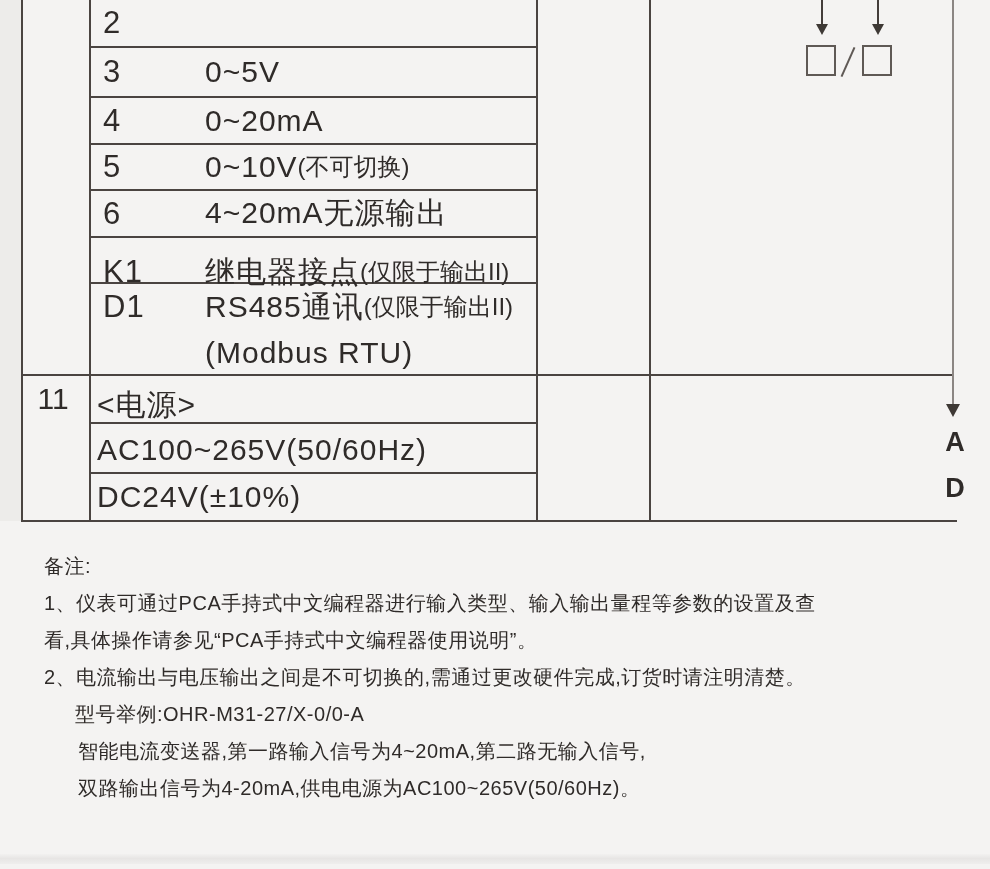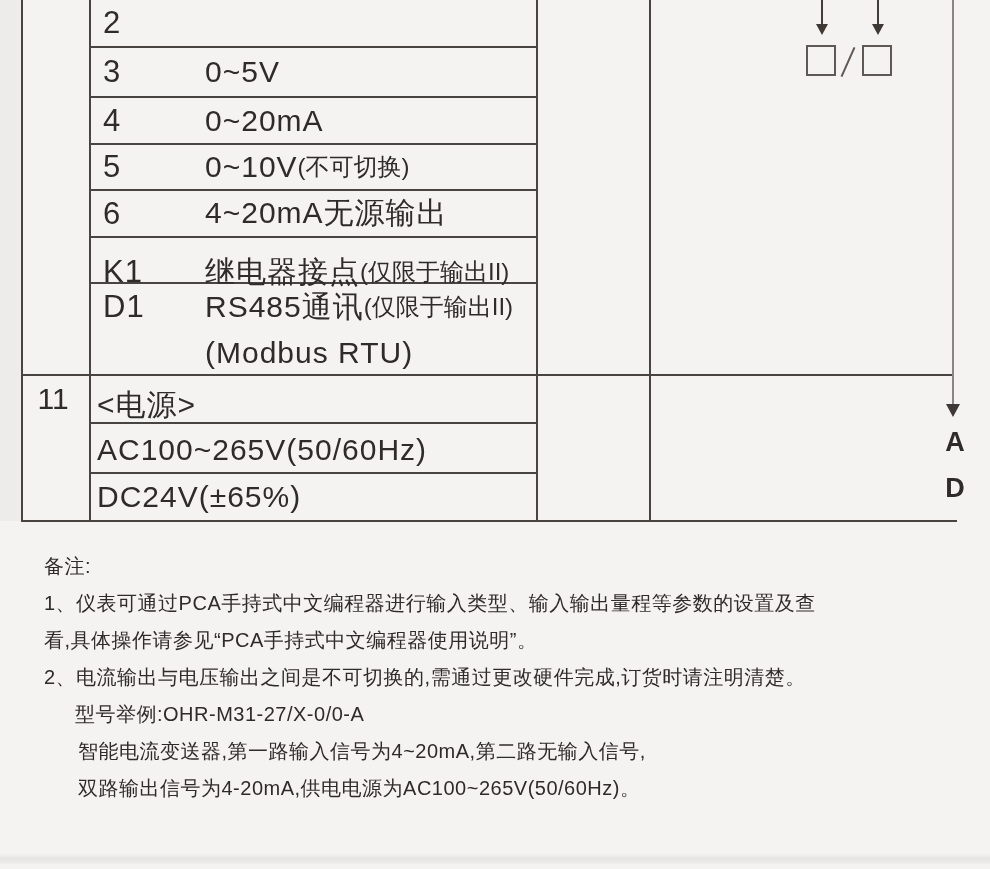--- a/index.html
+++ b/index.html
@@ -86,21 +86,21 @@
   <span class="desc">RS485通讯</span>
     <span class="desc small">(仅限于输出II)</span>
 </div>
 <div class="coderow" style="top:332px;height:42px;padding-left:113px;">
   <span class="desc">(Modbus RTU)</span>
 </div>
 
 <div class="rownum" style="top:376px;height:46px;">11</div>
 <div class="powercell" style="top:376px;height:59px;">&lt;电源&gt;</div>
 <div class="powercell" style="top:424px;height:52px;">AC100~265V(50/60Hz)</div>
-<div class="powercell" style="top:474px;height:46px;">DC24V(±65%)</div>
+<div class="powercell" style="top:474px;height:46px;">DC24V(±10%)</div>
 
 <div class="arrowstem" style="left:821px;top:0;height:26px;"></div>
 <div class="arrowhead" style="left:816px;top:24px;"></div>
 <div class="arrowstem" style="left:877px;top:0;height:26px;"></div>
 <div class="arrowhead" style="left:872px;top:24px;"></div>
 
 <div class="selbox" style="left:806px;top:45px;"></div>
 <div class="slash" style="left:847px;top:46px;"></div>
 <div class="selbox" style="left:862px;top:45px;"></div>
 

